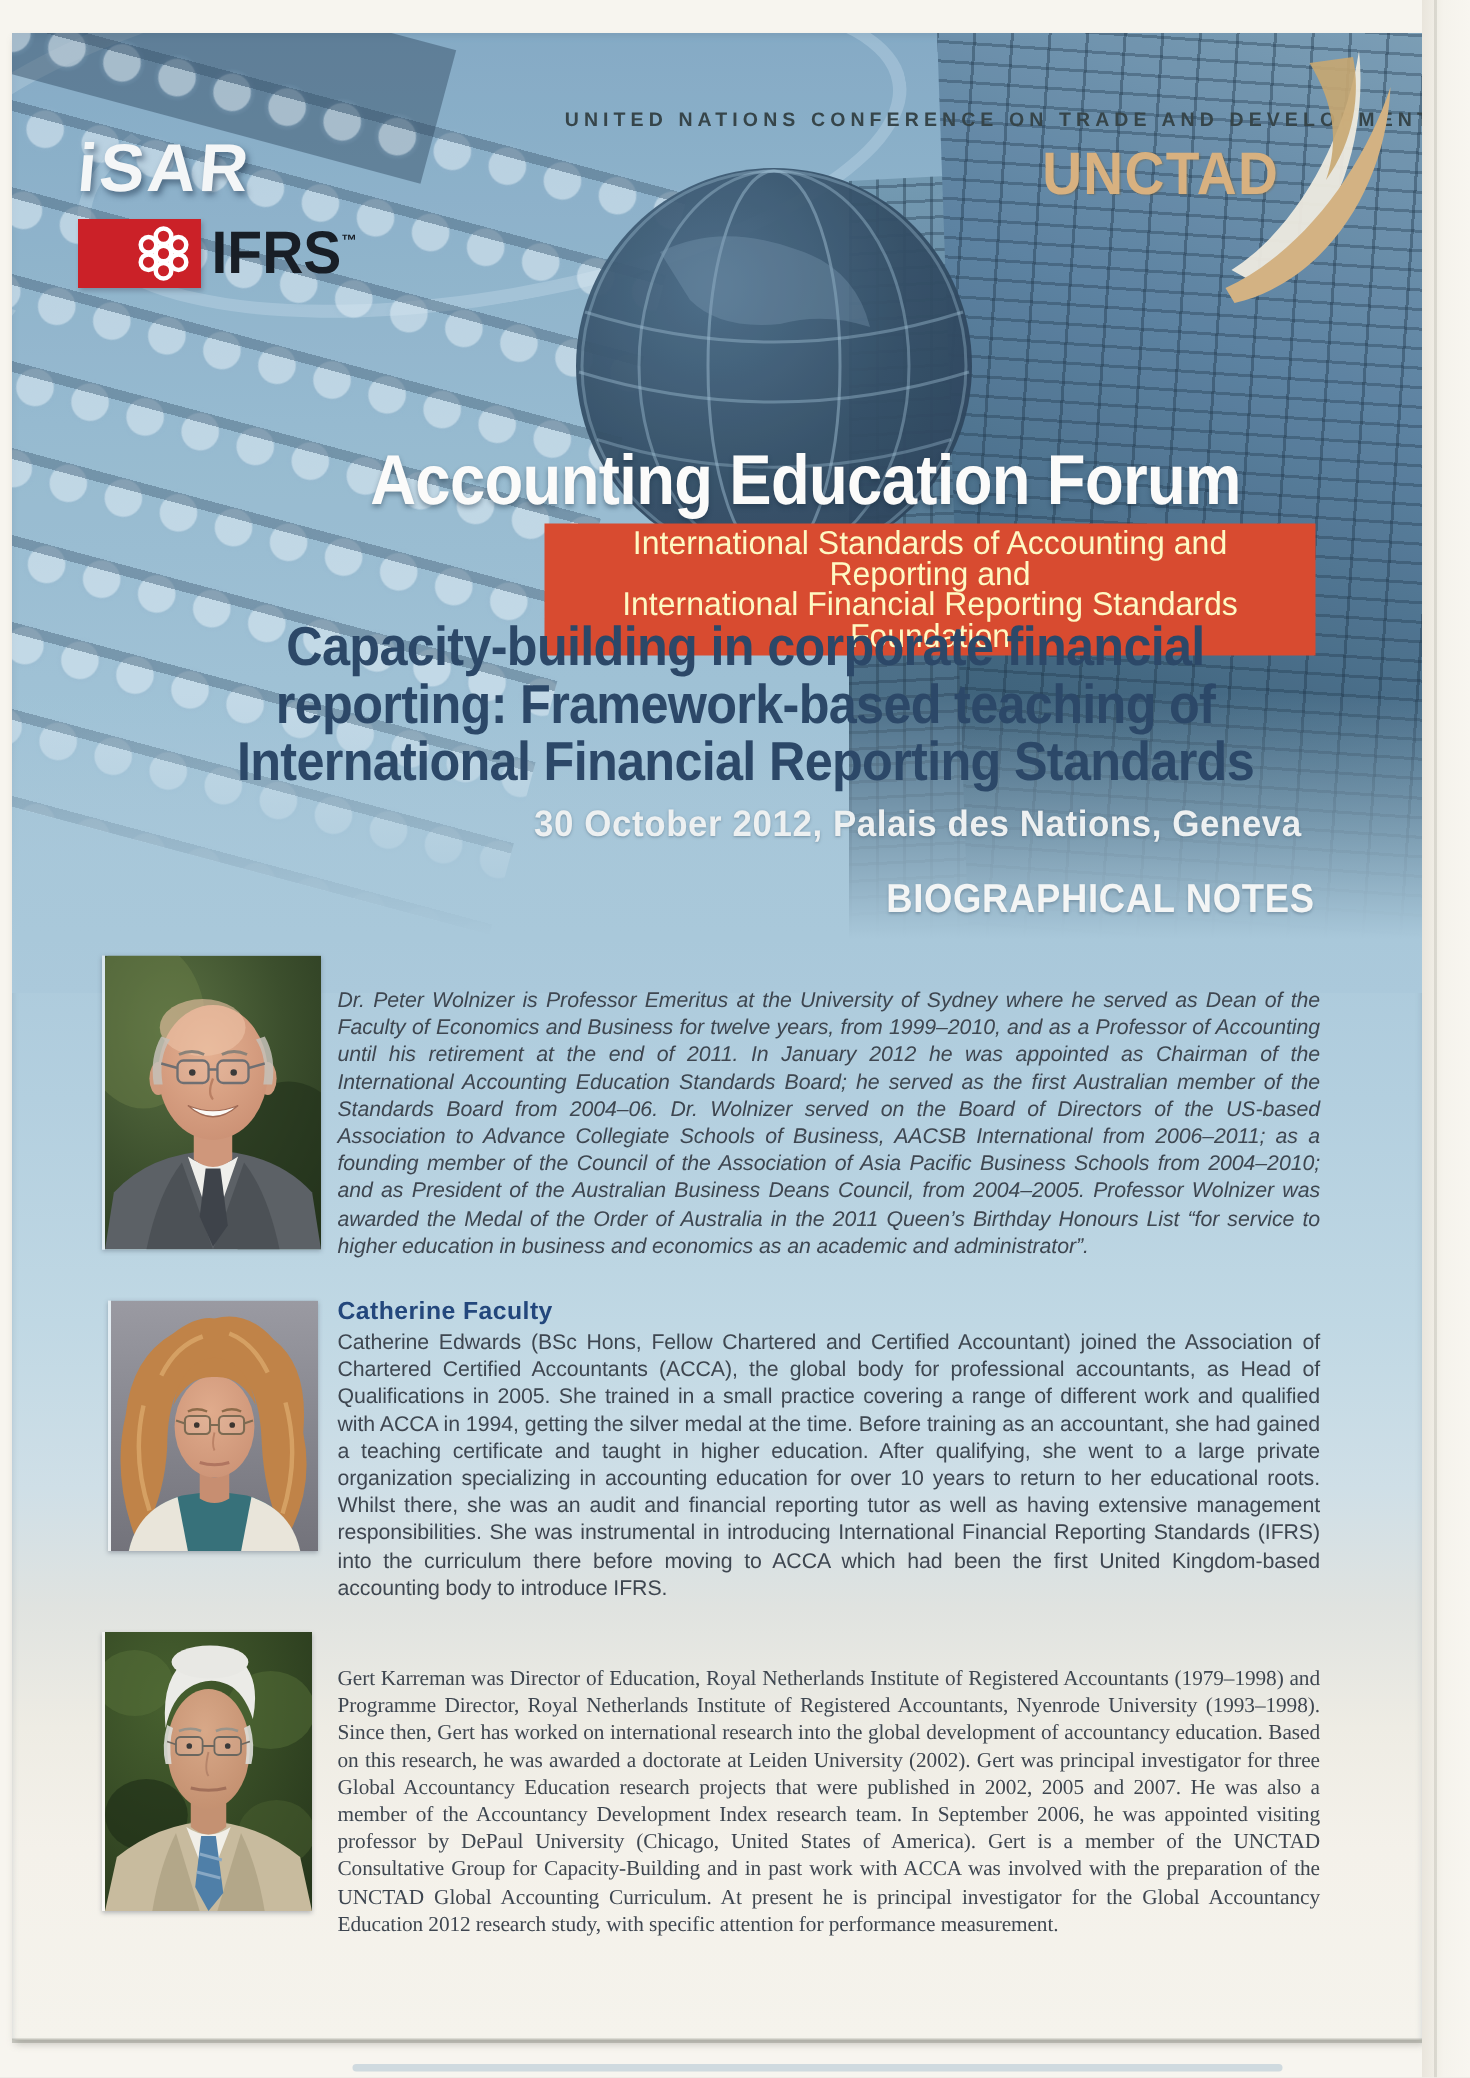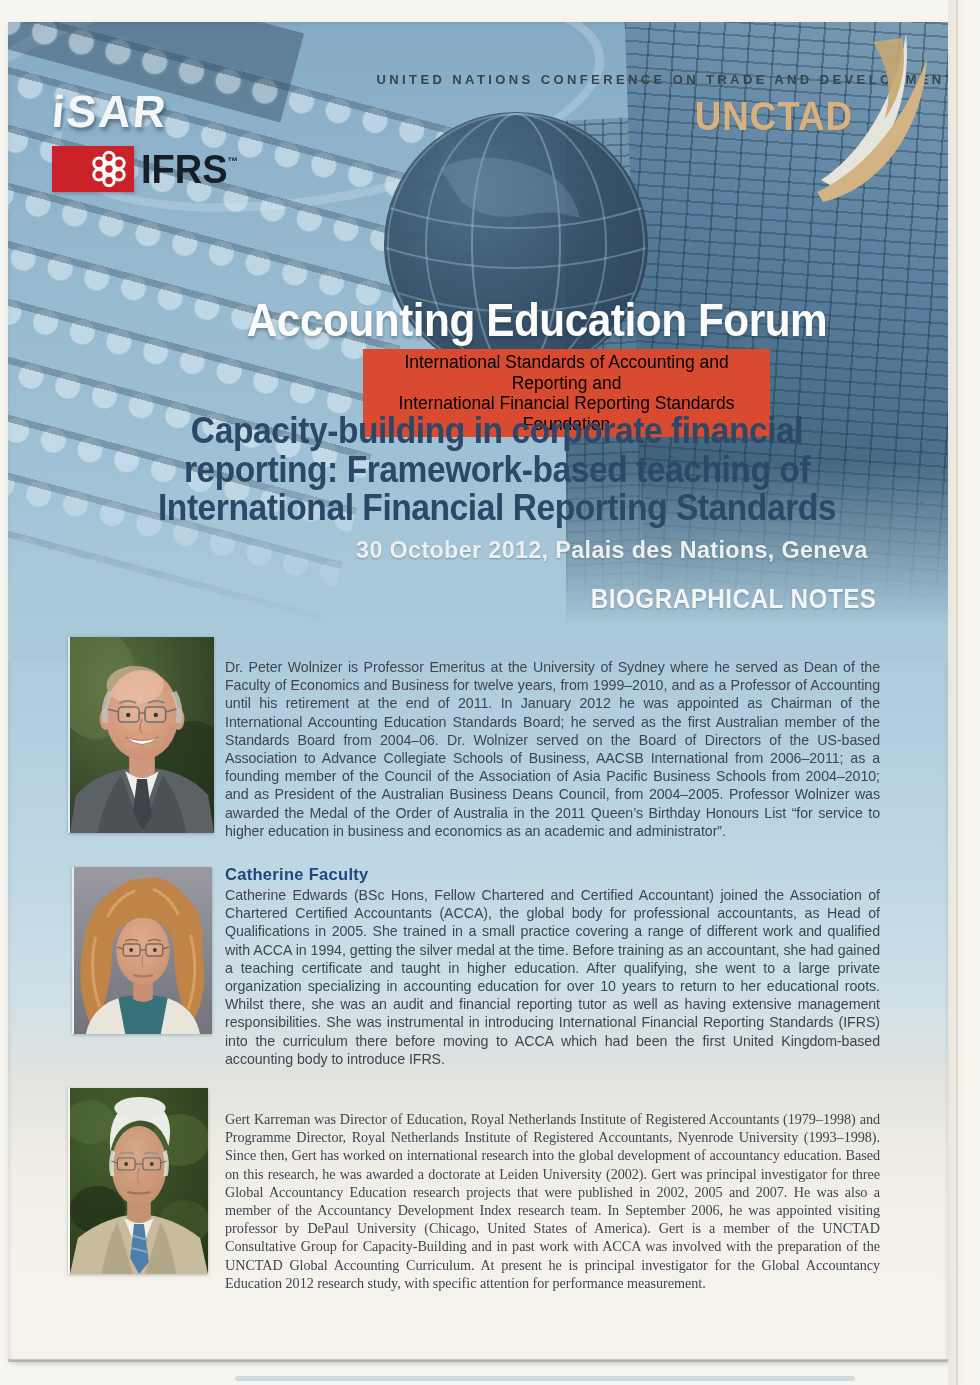--- a/index.html
+++ b/index.html
@@ -107,24 +107,24 @@
 
   
   .main-title {
     position:absolute; left:118px; top:270px; width:822px; text-align:center;
     font-size:47px; font-weight:bold; color:#fbfbfa; letter-spacing:-.5px;
     transform:scaleX(.90); transform-origin:center;
     text-shadow:0 2px 4px rgba(25,45,65,.42);
     white-space:nowrap;
   }
   .red-banner {
-    position:absolute; left:355px; top:327px; width:407px; min-height:47px;
-    background:#d84b30; color:#000000; text-align:center;
+    position:absolute; left:355px; top:327px; width:514px; min-height:47px;
+    background:#d84b30; color:#fef9c3; text-align:center;
     display:flex; flex-direction:column; justify-content:center;
-    padding:3px 4px; line-height:20.5px; font-size:18px; font-weight:500;
+    padding:3px 4px; line-height:20.5px; font-size:22px; font-weight:500;
   }
   .red-banner span { display:block; transform:scaleX(.97); }
   .subtitle {
     position:absolute; left:30px; top:390px; width:918px; text-align:center;
     color:#2c4868; font-size:36.5px; font-weight:bold; line-height:38.5px;
     transform:scaleX(.92); transform-origin:center; letter-spacing:-.5px;
   }
   .event-date {
     position:absolute; left:264px; top:514px; width:680px; text-align:center;
     color:#edf0f1; font-size:24.5px; font-weight:bold; letter-spacing:.4px;
@@ -148,21 +148,21 @@
   .bio-name {
     position:absolute; left:217px; width:655px;
     color:#23477c; font-size:16.5px; font-weight:bold; letter-spacing:.3px;
   }
   .bio-text {
     position:absolute; left:217px; width:655px; text-align:justify;
     color:#3e4650; font-size:14.2px; line-height:18.2px; letter-spacing:-.05px;
   }
   .p1-photo { left:60px; top:615px; width:146px; height:196px; }
   .p1-name  { top:615px; }
-  .p1-text  { top:636px; }
+  .p1-text  { top:636px;font-style:italic; }
   .p2-photo { left:64px; top:845px; width:140px; height:167px; }
   .p2-name  { top:843px; }
   .p2-text  { top:864px; }
   .p3-photo { left:60px; top:1066px; width:140px; height:186px; }
   .p3-name  { top:1064px; }
   .p3-text  { top:1088px;font-family:Liberation Serif, serif; }
 </style>
 </head>
 <body>
 

